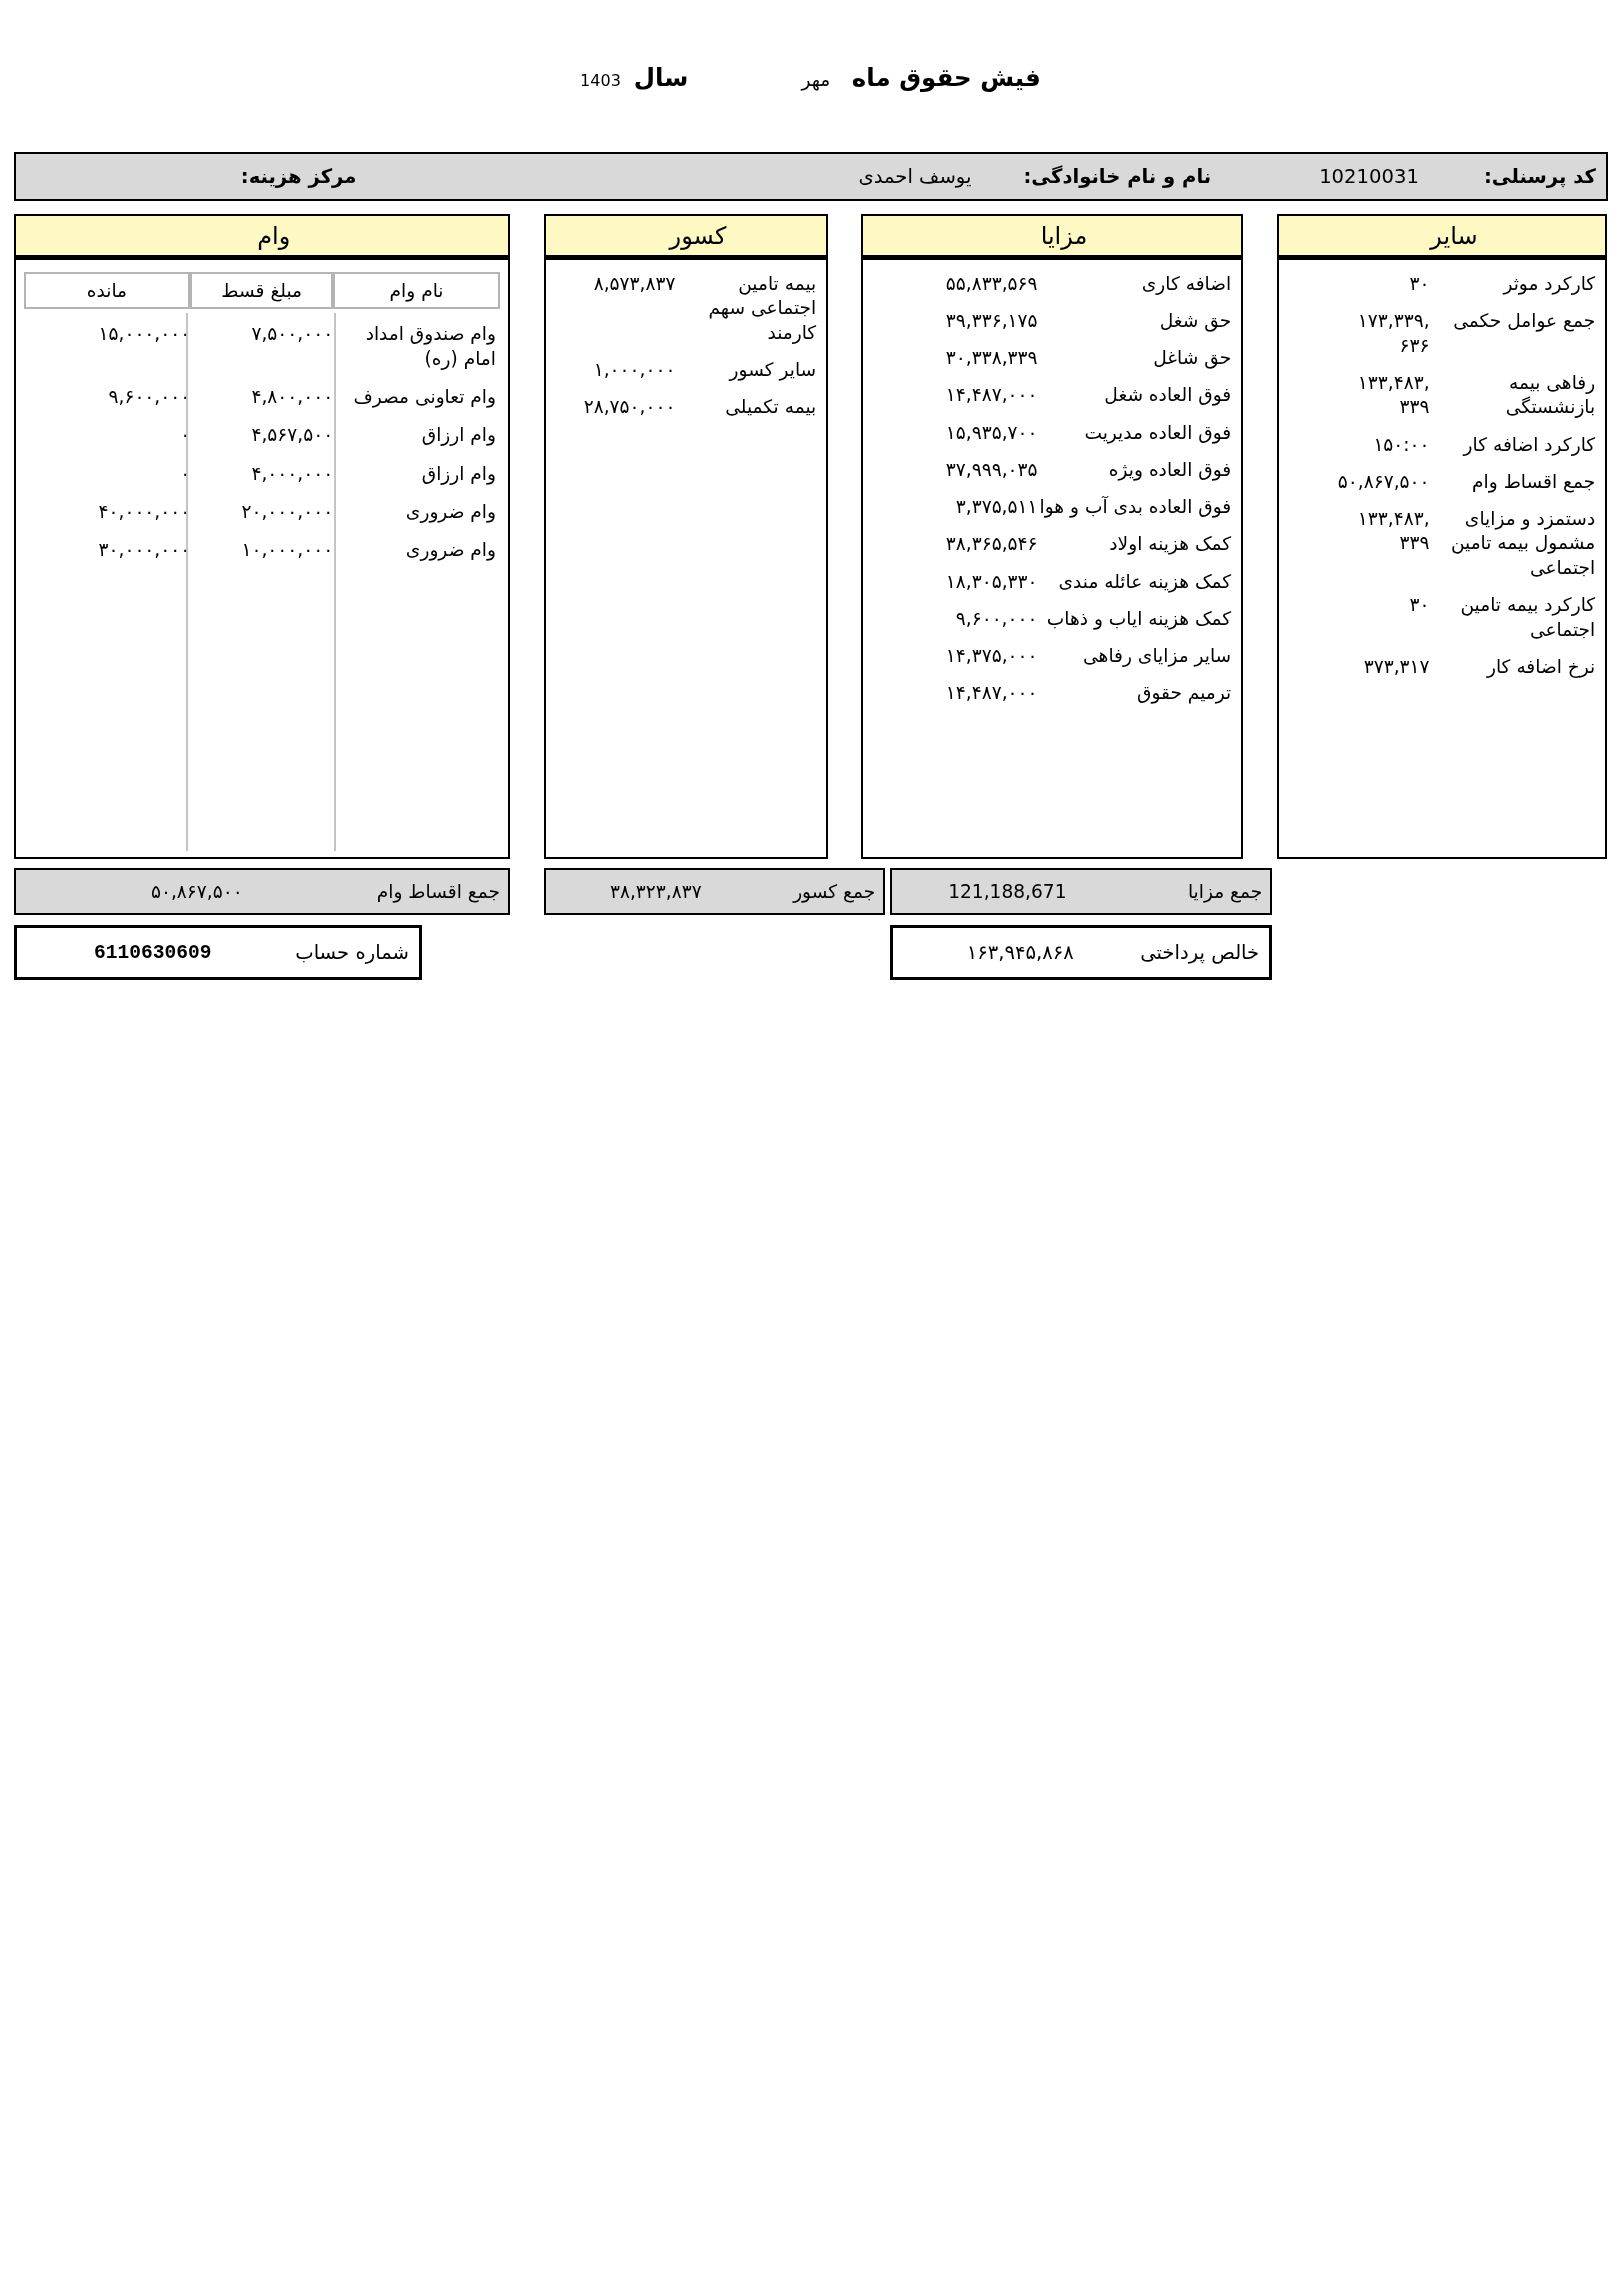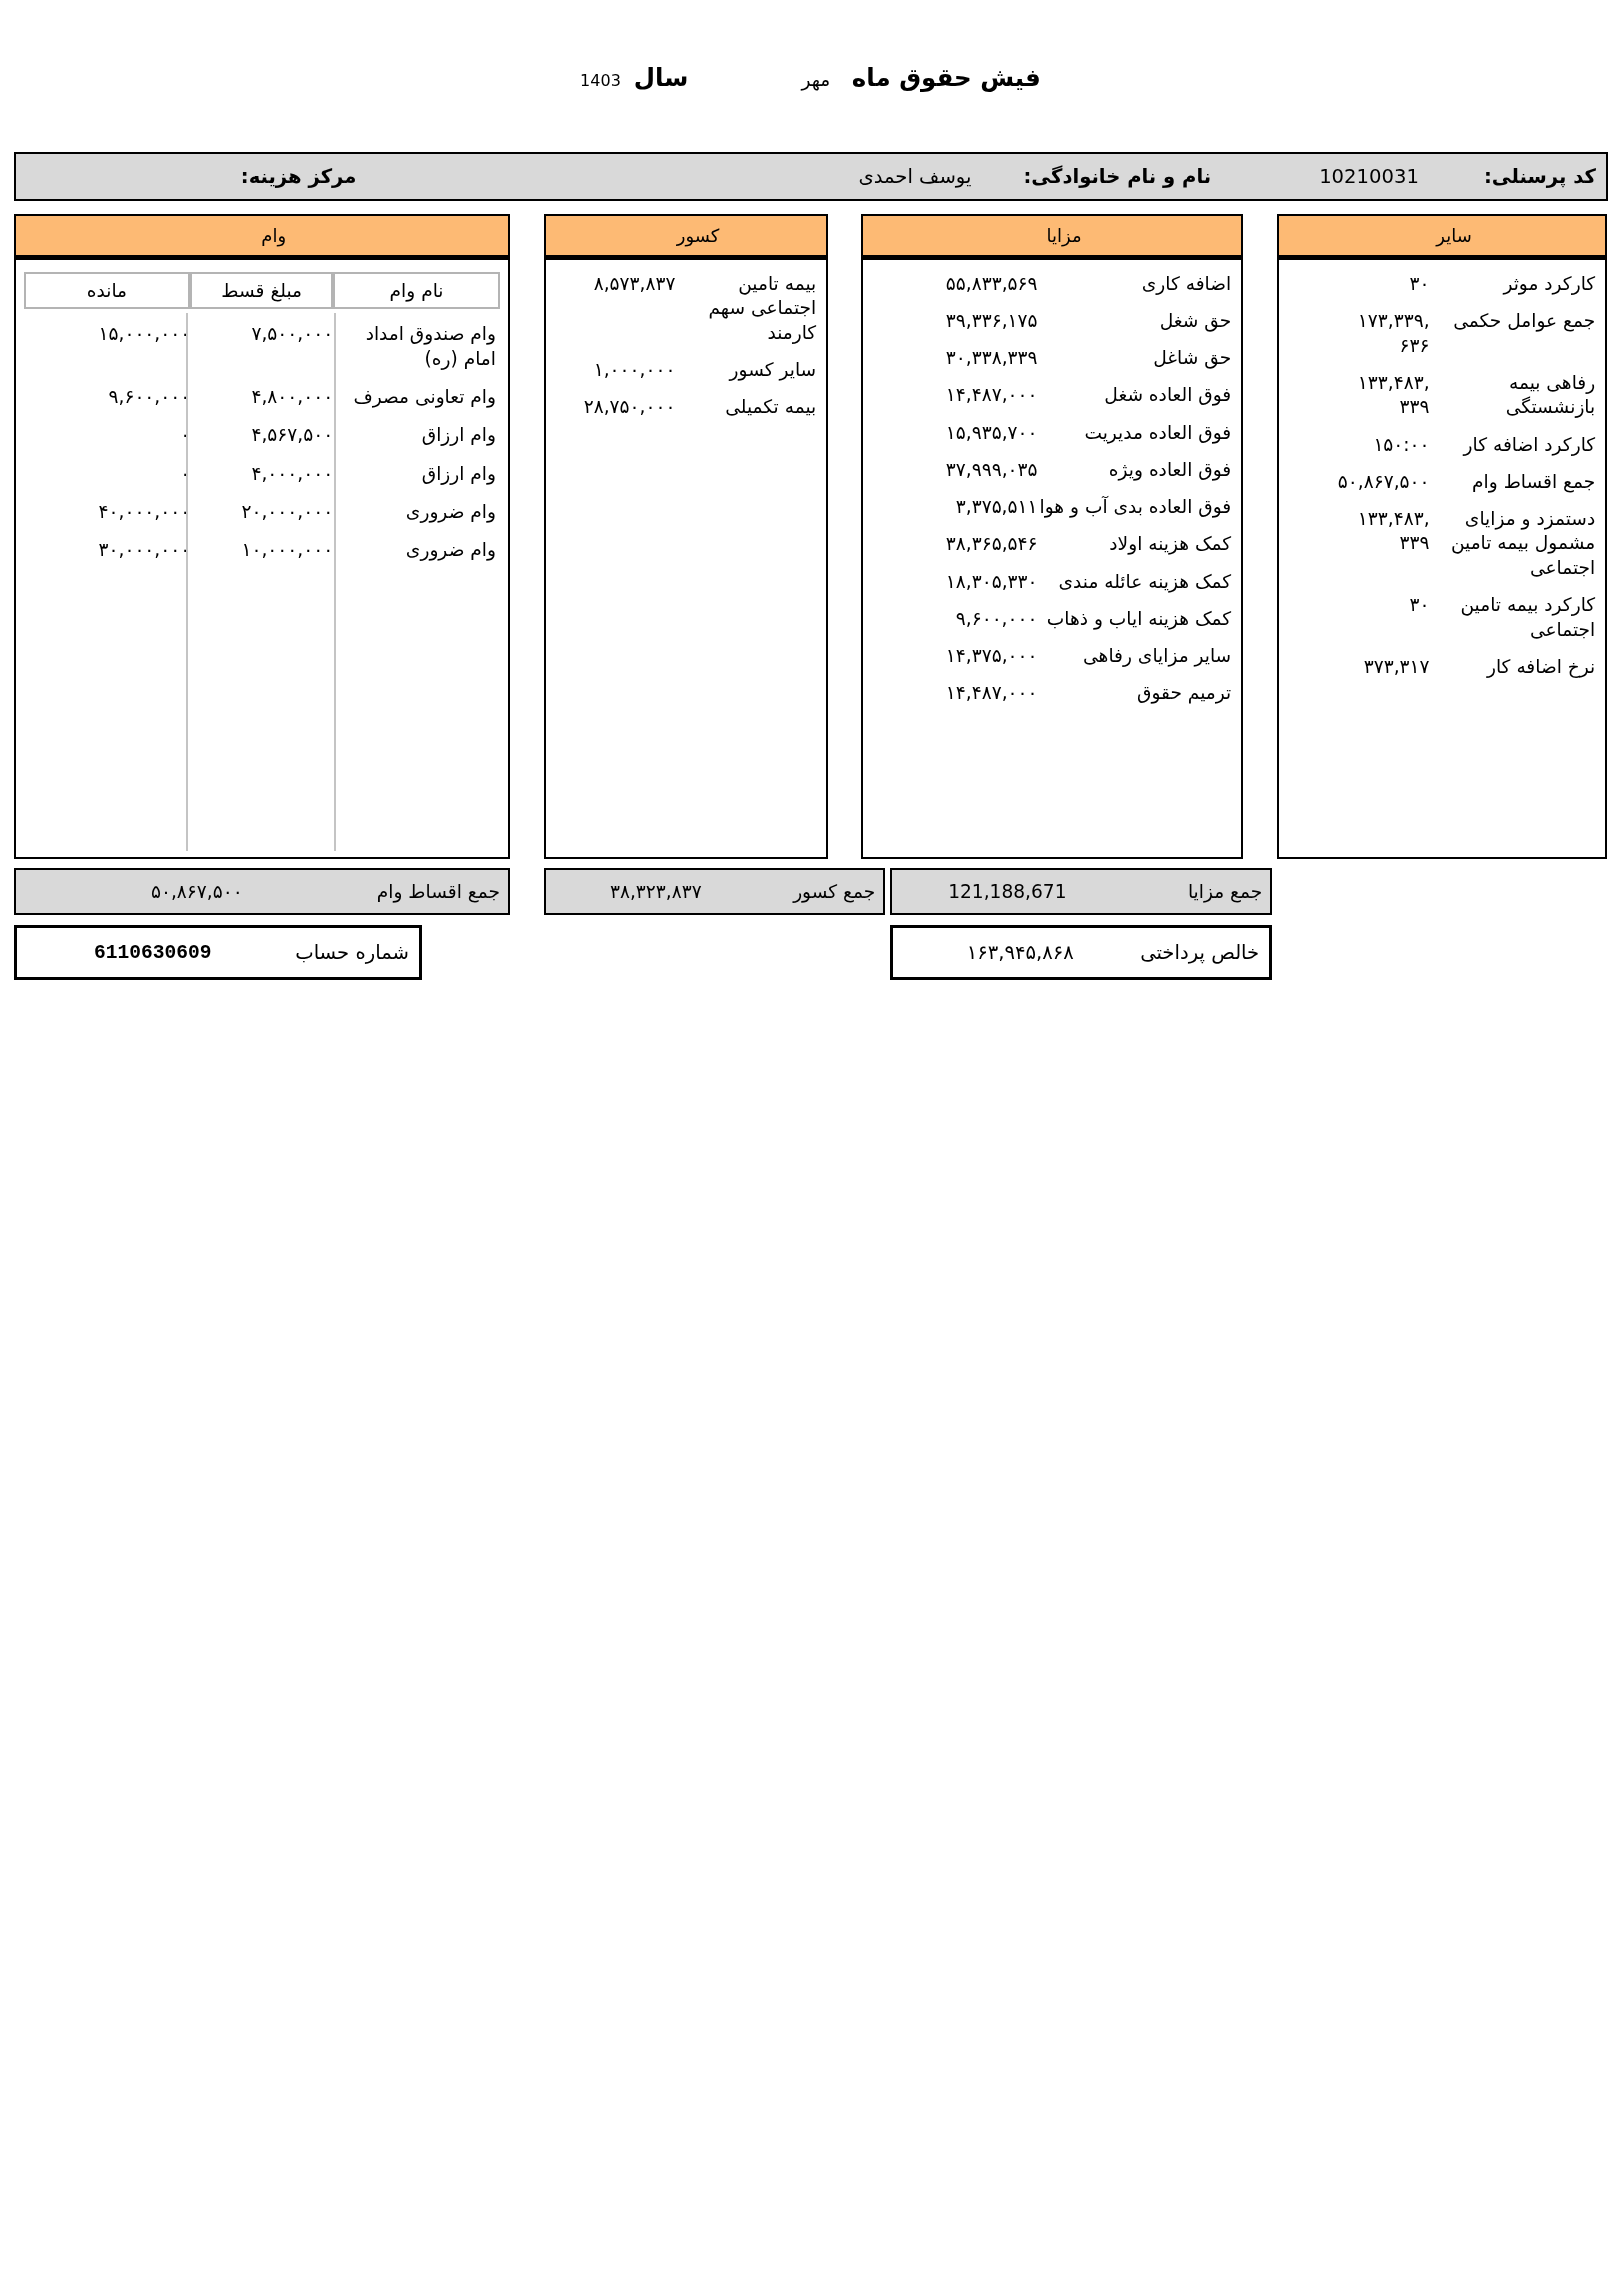--- a/index.html
+++ b/index.html
@@ -22,21 +22,21 @@
   .idbar .sp66 { margin-left:65px; } .idbar .sp110 { margin-left:108px; }
   .idbar .sp53 { margin-left:52px; } .idbar .sp512 { margin-left:502px; }
 
   .col { position:absolute; top:214px; direction:rtl; }
   .col-loans { left:13.7px;  width:496px; }
   .col-ded   { left:544px; width:284px; }
   .col-ben   { left:861px; width:382px; }
   .col-other { left:1277px; width:330px; }
 
   .colhead { border:2.9px solid #000; height:43px; display:flex; align-items:center;
-             justify-content:center; font-size:18px; background:#fdba74;padding-left:24px; }
+             justify-content:center; font-size:24px; background:#fef9c3;padding-left:24px; }
   .colbody { border:2.9px solid #000; border-top-width:3.9px; margin-top:0;
              height:602px; padding:11.8px 7.8px; background:#fff; position:relative; }
 
   .row { display:flex; direction:rtl; margin-bottom:12.7px; font-size:18.6px; line-height:1.32; }
   .row .lbl { flex:1; padding-right:2px; }
   .row .val { width:46%; text-align:right; white-space:pre-line; direction:ltr; }
 
   
   .loan-subhead { display:grid; grid-template-columns:35% 30% 35%; direction:rtl; }
   .loan-subhead div { border:2px solid #b4b4b4; height:37px; display:flex;

